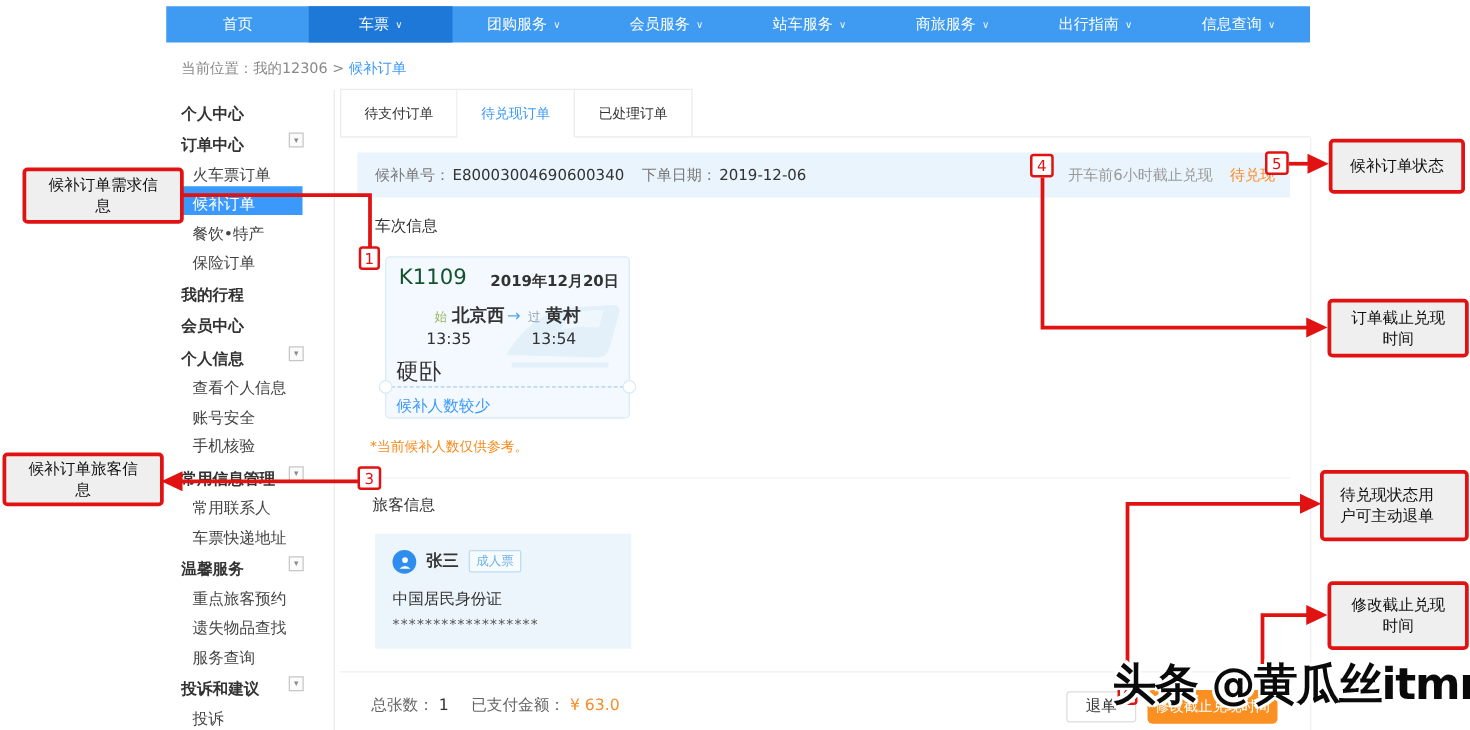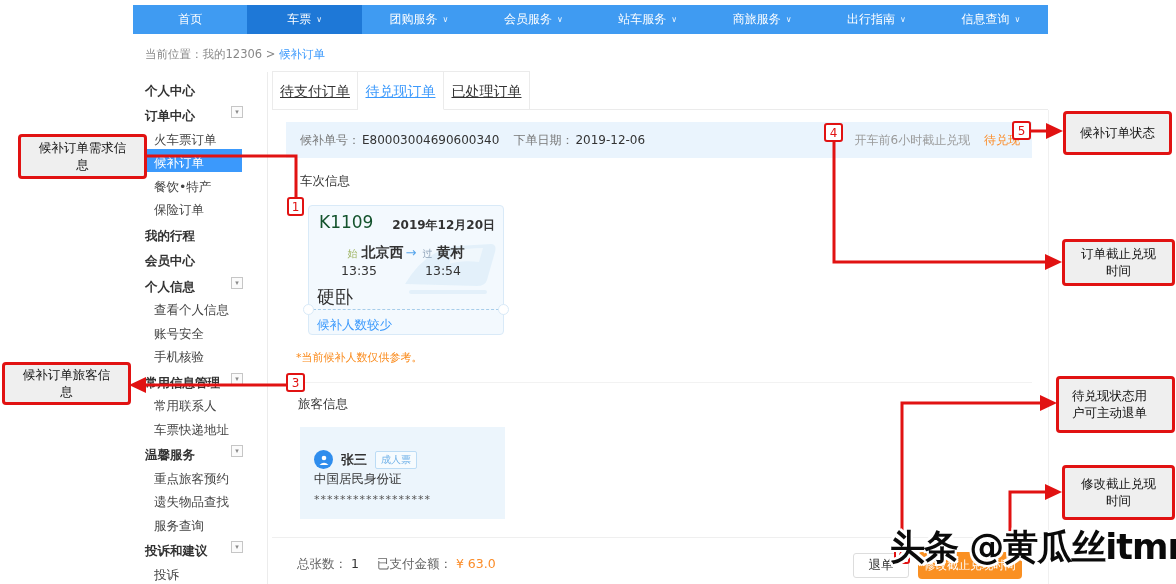--- a/index.html
+++ b/index.html
@@ -23,21 +23,21 @@
   .sb-row.header { height:25.5px; font-weight:bold; color:#333; }
   .sb-row.sub { height:23.5px; padding-left:9px; }
   .sb-row.selected { background:#3b99fc; }
   .sb-row.selected .sb-label { color:#fff; }
   .collapse-box { position:absolute; left:86px; top:50%; margin-top:-6px; width:12px; height:12px; border:1px solid #c6c6c6; background:#fbfbfb; color:#8a8a8a; font-size:7px; line-height:10px; text-align:center; font-weight:normal; }
   .v-divider { position:absolute; left:267px; top:72px; width:1px; height:512px; background:#ececec; }
 
   
   .tabline { position:absolute; left:272px; top:109px; width:776px; height:1px; background:#ebebeb; z-index:1; }
   .tabbar { position:absolute; left:272px; top:71px; height:39px; z-index:2; display:flex; }
-  .tab { width:86px; height:39px; line-height:38px; text-align:center; font-size:14px; color:#333; background:#fff; border:1px solid #ebebeb; border-left:none; cursor:pointer;text-decoration:underline; }
+  .tab { width:94px; height:39px; line-height:38px; text-align:center; font-size:11px; color:#333; background:#fff; border:1px solid #ebebeb; border-left:none; cursor:pointer; }
   .tab:first-child { border-left:1px solid #ebebeb; }
   .tab.active { color:#3b99fc; border-bottom:1px solid #fff; }
   .main-right-border { position:absolute; left:1048px; top:110px; width:1px; height:474px; background:#f0f0f0; }
 
   
   .order-bar { position:absolute; left:286px; top:122px; width:746px; height:36px; background:#eaf4fd; display:flex; align-items:center; font-size:12px; z-index:1; }
   .order-bar .lbl { color:#777; margin-left:14px; }
   .order-bar .val { color:#333; margin-left:2px; }
   .order-bar .right { position:absolute; right:12px; }
   .order-bar .deadline { color:#9a9a9a; }
@@ -60,21 +60,21 @@
   .tc-notch { position:absolute; width:11px; height:11px; border-radius:50%; background:#fff; border:1px solid #d9eaf8; top:98px; }
   .tc-notch.l { left:-6px; } .tc-notch.r { right:-6px; }
   .tc-wait { position:absolute; left:8px; top:111px; font-size:12.5px; color:#3b99fc; cursor:pointer; }
   .tc-trainbg { position:absolute; right:4px; top:30px; opacity:.55; }
   .tc-inner { position:relative; z-index:1; }
   .note { position:absolute; left:296px; top:350px; font-size:11px; color:#fa8919; z-index:1; }
   .h-div1 { position:absolute; left:288px; top:382px; width:744px; height:1px; background:#f2f2f2; }
 
   
   .pass-card { position:absolute; left:300px; top:427px; width:205px; height:92px; background:#ecf5fc; z-index:1; }
-  .pc-row1 { position:absolute; left:14px; top:23px; display:flex; align-items:flex-end; }
+  .pc-row1 { position:absolute; left:14px; top:13px; display:flex; align-items:flex-start; }
   .pc-avatar { width:19px; height:19px; border-radius:50%; background:#2f8ded; display:flex; align-items:center; justify-content:center; }
   .pc-name { font-size:13px; font-weight:bold; color:#333; margin-left:8px; }
   .pc-badge { font-size:10px; color:#6fb1e8; border:1px solid #bcdcf5; background:#f6fbfe; border-radius:2px; padding:1px 5px; margin-left:8px; }
   .pc-idtype { position:absolute; left:14px; top:44px; font-size:12.5px; color:#333; }
   .pc-masked { position:absolute; left:14px; top:66px; font-size:11px; color:#555; letter-spacing:1px; }
 
   
   .h-div2 { position:absolute; left:272px; top:537px; width:776px; height:1px; background:#efefef; }
   .foot-left { position:absolute; left:297px; top:556px; font-size:12.5px; z-index:1; }
   .foot-left .lbl { color:#666; }

